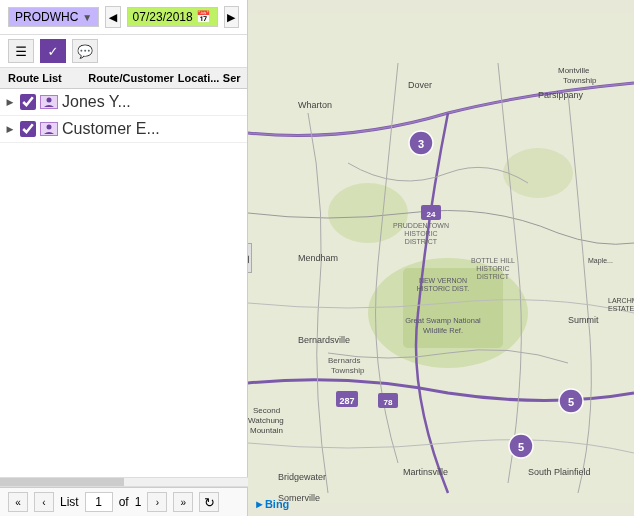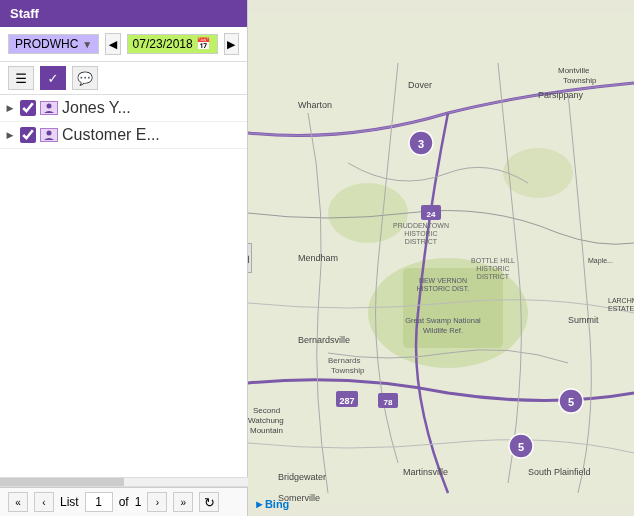--- a/index.html
+++ b/index.html
@@ -73,23 +73,20 @@
     
     .scroll-area { width: 248px; height: 10px; background: #f0f0f0; border-top: 1px solid #ddd; border-bottom: 1px solid #ddd; position: relative; }
     .scroll-handle { height: 100%; width: 50%; background: #ccc; }
   </style>
 </head>
 <body>
 
 <div class="main-container">
 
   <div class="left-panel">
-    <div class="panel-header">
-      <span>Staff</span>
-    </div>
 
     <div class="toolbar">
       <div class="dropdown-select">
         <span>PRODWHC</span>
         <span class="dropdown-arrow">▼</span>
       </div>
       <button class="nav-btn">◀</button>
       <div class="date-field">
         <span>07/23/2018</span>
         <span class="date-icon">📅</span>
@@ -102,20 +99,26 @@
         <span>☰</span>
       </button>
       <button class="icon-btn active">
         <span>✓</span>
       </button>
       <button class="icon-btn">
         <span>💬</span>
       </button>
     </div>
 
+    <div class="table-header">
+      <div class="col-route-list">Route List</div>
+      <div class="col-route-customer">Route/Customer</div>
+      <div class="col-location">Locati...</div>
+      <div class="col-ser">Ser</div>
+    </div>
 
     <div class="table-rows">
 
       <div class="table-row">
         <span class="row-expand">▶</span>
         <input type="checkbox" class="row-checkbox" checked="" style="">
         <div class="row-icon">
           <svg viewBox="0 0 12 10" xmlns="http://www.w3.org/2000/svg">
             <circle cx="6" cy="3" r="2.5" fill="#6b3fa0"></circle>
             <path d="M1 10 Q6 6 11 10" fill="#6b3fa0"></path>

